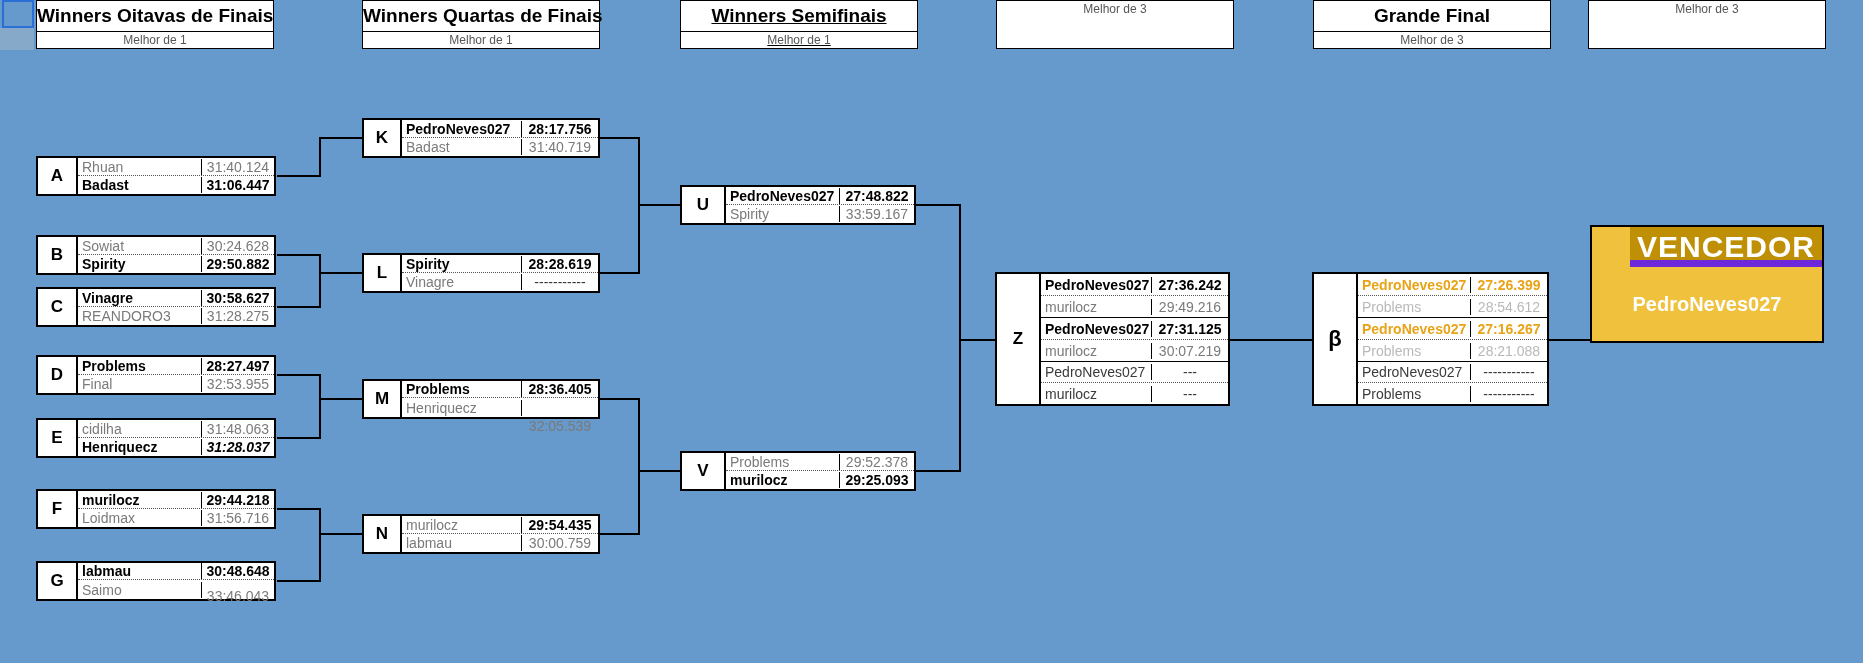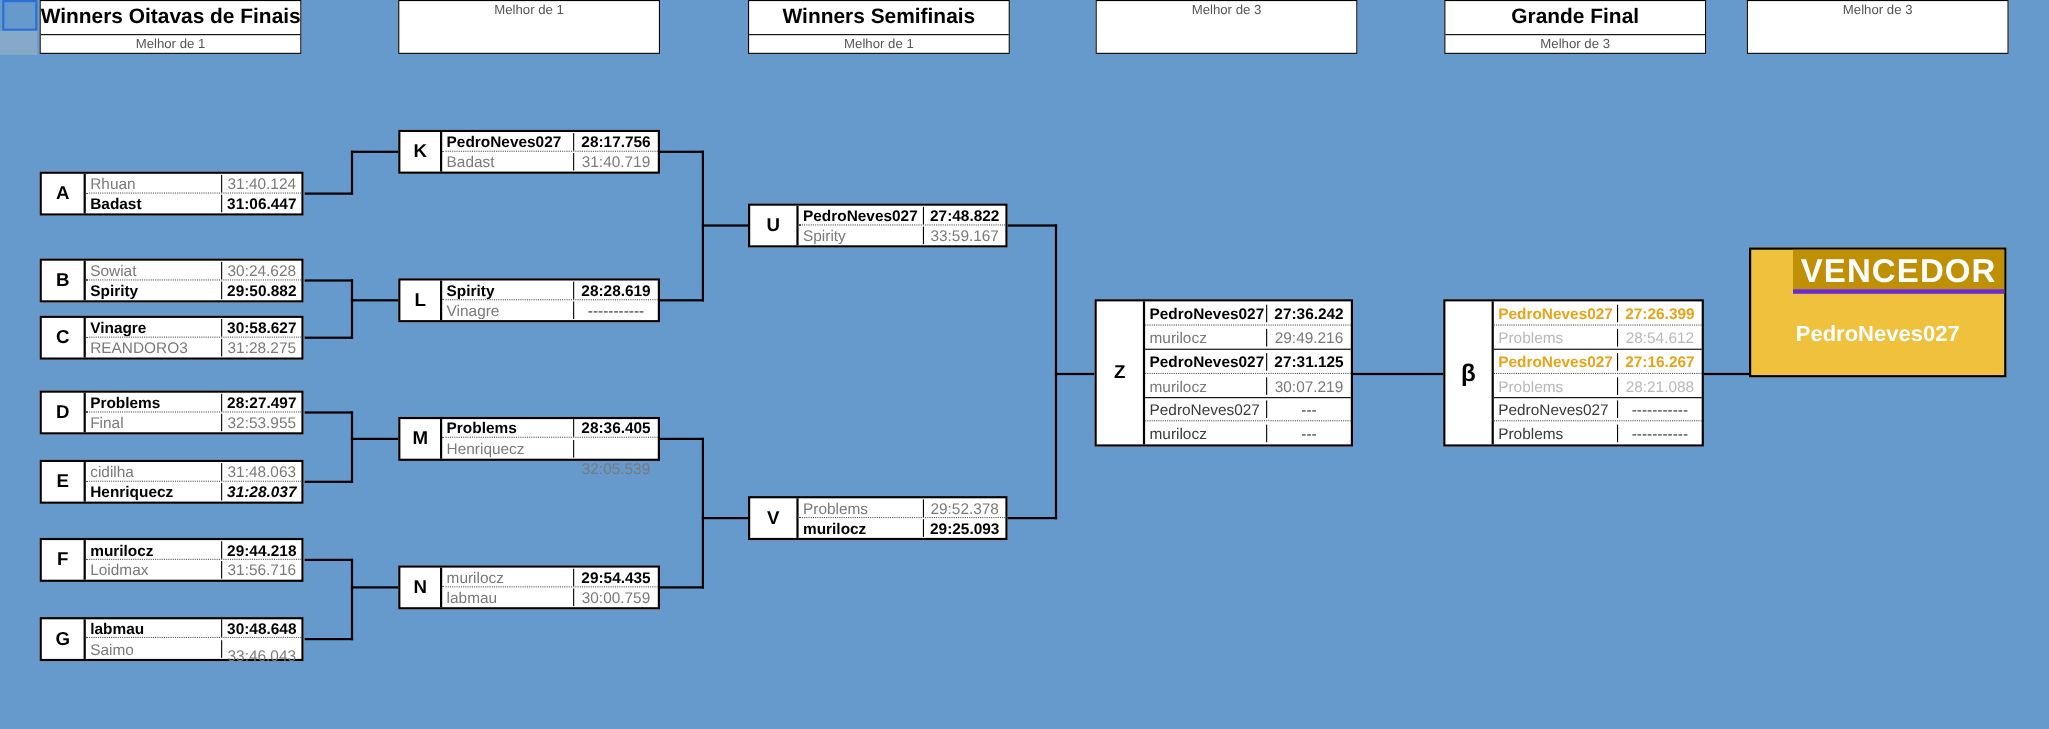--- a/index.html
+++ b/index.html
@@ -89,21 +89,21 @@
   .winner-box{
     position:absolute;
     border:2px solid #000;
     box-sizing:border-box;
     background:#efc13c;
   }
   .winner-title{
     height:40px;line-height:40px;text-align:center;
     background:#bf8f06;color:#ffffff;
     font-size:30px;font-weight:bold;letter-spacing:1px;
-    border-bottom:4px solid #6d28d9;
+    border-bottom:7px solid #6d28d9;
     box-sizing:border-box;
     margin-left:38px;
   }
   .winner-name{
     height:74px;line-height:74px;text-align:center;
     color:#ffffff;font-size:20px;font-weight:bold;
     box-sizing:border-box;
   }
 </style>
 </head>
@@ -113,24 +113,25 @@
 
   <div class="sel-cell"></div>
   <div class="sel-cell2"></div>
 
   <div class="round-head" style="left:36px;top:0px;width:238px;height:49px;">
     <div class="rh-title">Winners Oitavas de Finais</div>
     <div class="rh-sub">Melhor de 1</div>
   </div>
 
   <div class="round-head" style="left:362px;top:0px;width:238px;height:49px;">
+    <div class="rh-title">Winners Quartas de Finais</div>
     <div class="rh-sub">Melhor de 1</div>
   </div>
 
-  <div class="round-head" style="left:680px;top:0px;width:238px;height:49px;">
+  <div class="round-head" style="left:680px;top:0px;width:238px;height:49px;text-decoration:underline;">
     <div class="rh-title">Winners Semifinais</div>
     <div class="rh-sub">Melhor de 1</div>
   </div>
 
   <div class="round-head" style="left:996px;top:0px;width:238px;height:49px;">
     <div class="rh-sub">Melhor de 3</div>
   </div>
 
   <div class="round-head" style="left:1313px;top:0px;width:238px;height:49px;">
     <div class="rh-title">Grande Final</div>

